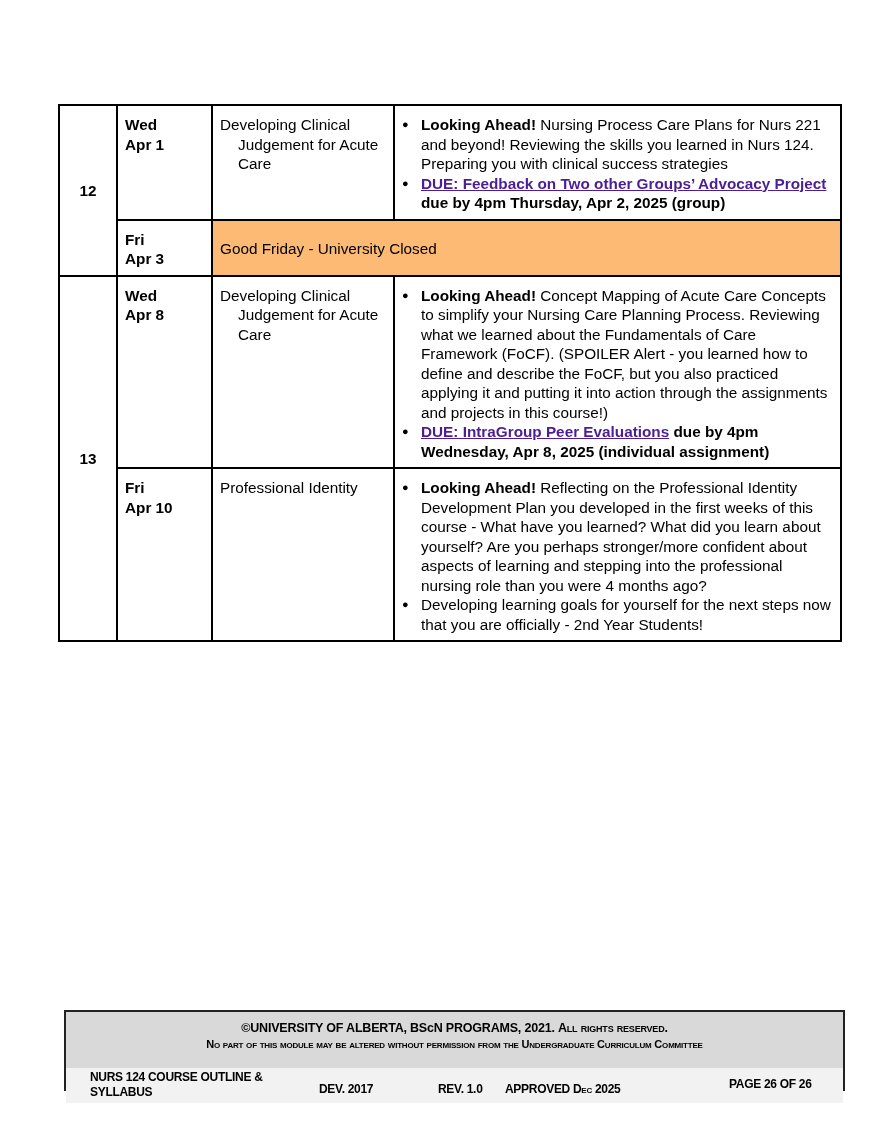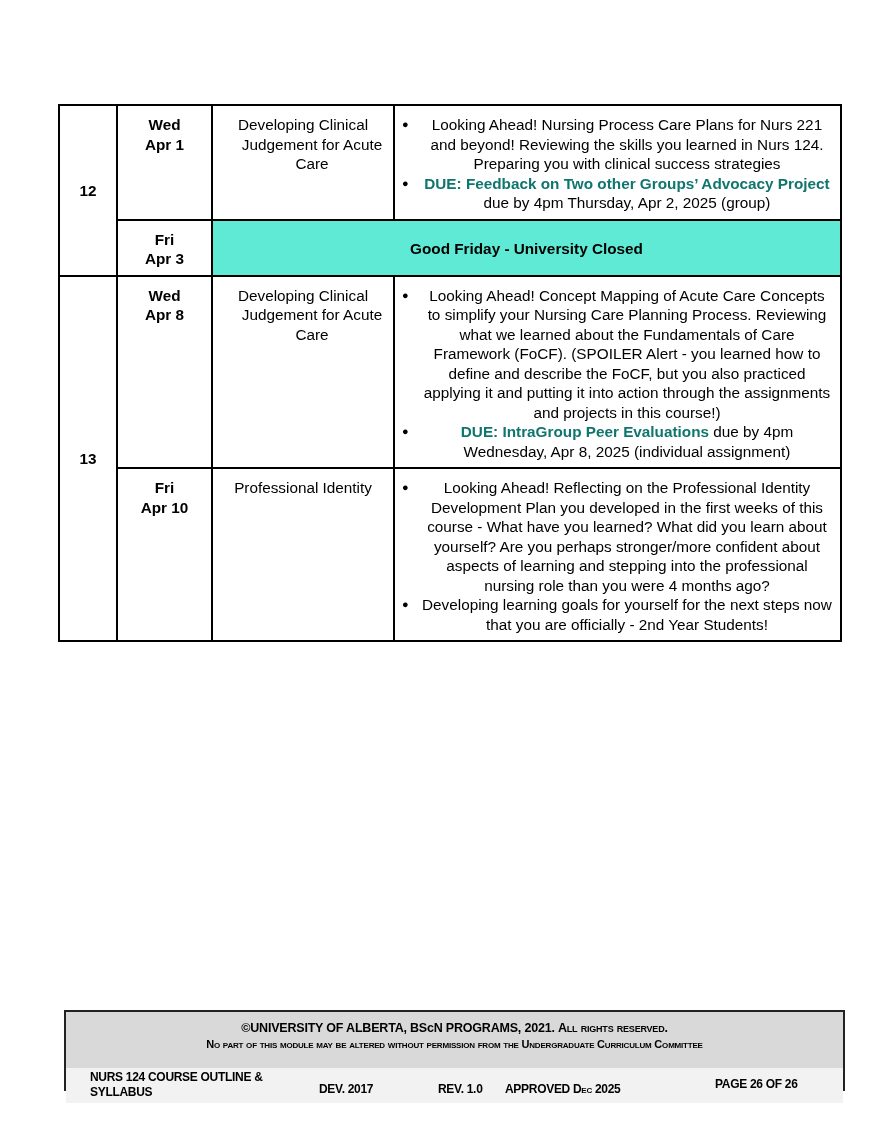--- a/index.html
+++ b/index.html
@@ -1,29 +1,29 @@
 <!DOCTYPE html>
 <html><head>
 <meta charset="utf-8">
 <style>
   html, body { margin: 0; padding: 0; background: #ffffff; }
   body { width: 880px; height: 1139px; position: relative; overflow: hidden;
          font-family: "Liberation Sans", sans-serif; color: #000; }
   .sched { position: absolute; left: 58px; top: 104px; width: 782px;
            border-collapse: collapse; table-layout: fixed; font-size: 15.3px; line-height: 19.5px; }
-  .sched td { border: 2px solid #000; vertical-align: top; padding: 9px 7px 6px 7px; text-align: center; }
+  .sched td { border: 2px solid #000; vertical-align: top; padding: 9px 7px 6px 7px; }
   .sched td.week { text-align: center; vertical-align: middle; font-weight: bold; padding: 16px; }
   .sched td.day { font-weight: bold; }
   .sched td.topic .hang { display: block; padding-left: 18px; text-indent: -18px; }
-  .sched td.holiday { background: #5eead4; vertical-align: middle; font-weight: bold; }
+  .sched td.holiday { background: #fdba74; vertical-align: middle; font-weight: normal; }
   ul.bul { margin: 0; padding: 0 0 0 19px; list-style: none; }
   ul.bul li { position: relative; }
   ul.bul li::before { content: "\25CF"; position: absolute; left: -19px; top: 0; font-size: 11px; }
-  .b { font-weight: normal; }
-  .red { color: #0f766e; font-weight: bold; }
+  .b { font-weight: bold; }
+  .red { color: #4c1d95; font-weight: bold; text-decoration: underline; }
   .footer { position: absolute; left: 64px; top: 1010px; width: 781px; height: 81px;
             border: 2px solid #222; box-sizing: border-box; font-family: "Liberation Sans", sans-serif; }
   .f-top { background: #d9d9d9; height: 56px; text-align: center; font-weight: bold; }
   .f-l1 { font-size: 12.5px; padding-top: 9px; line-height: 14px; letter-spacing: -0.2px; }
   .f-l2 { font-size: 11px; line-height: 14px; padding-top: 2px; letter-spacing: -0.2px; }
   .sc { font-variant: small-caps; }
   .f-bot { background: #f2f2f2; height: 35px; position: relative; font-weight: bold; font-size: 12px; letter-spacing: -0.3px; }
   .f-bot span { position: absolute; }
 </style>
 </head>
@@ -111,15 +111,15 @@
       <span style="position:static; display:block;">NURS 124 COURSE OUTLINE &amp;</span>
       <span style="position:static; display:block;">SYLLABUS</span>
     </span>
     <span style="left:253px; top:14px;">DEV. 2017</span>
     <span style="left:372px; top:14px;">REV. 1.0</span>
     <span style="left:439px; top:14px;">
       <span style="position:static;">APPROVED</span>
       <span style="position:static;" class="sc">Dec</span>
       <span style="position:static;">2025</span>
     </span>
-    <span style="left:649px; top:9px;">PAGE 26 OF 26</span>
+    <span style="left:663px; top:9px;">PAGE 26 OF 26</span>
   </div>
 </div>
 
 </body></html>

